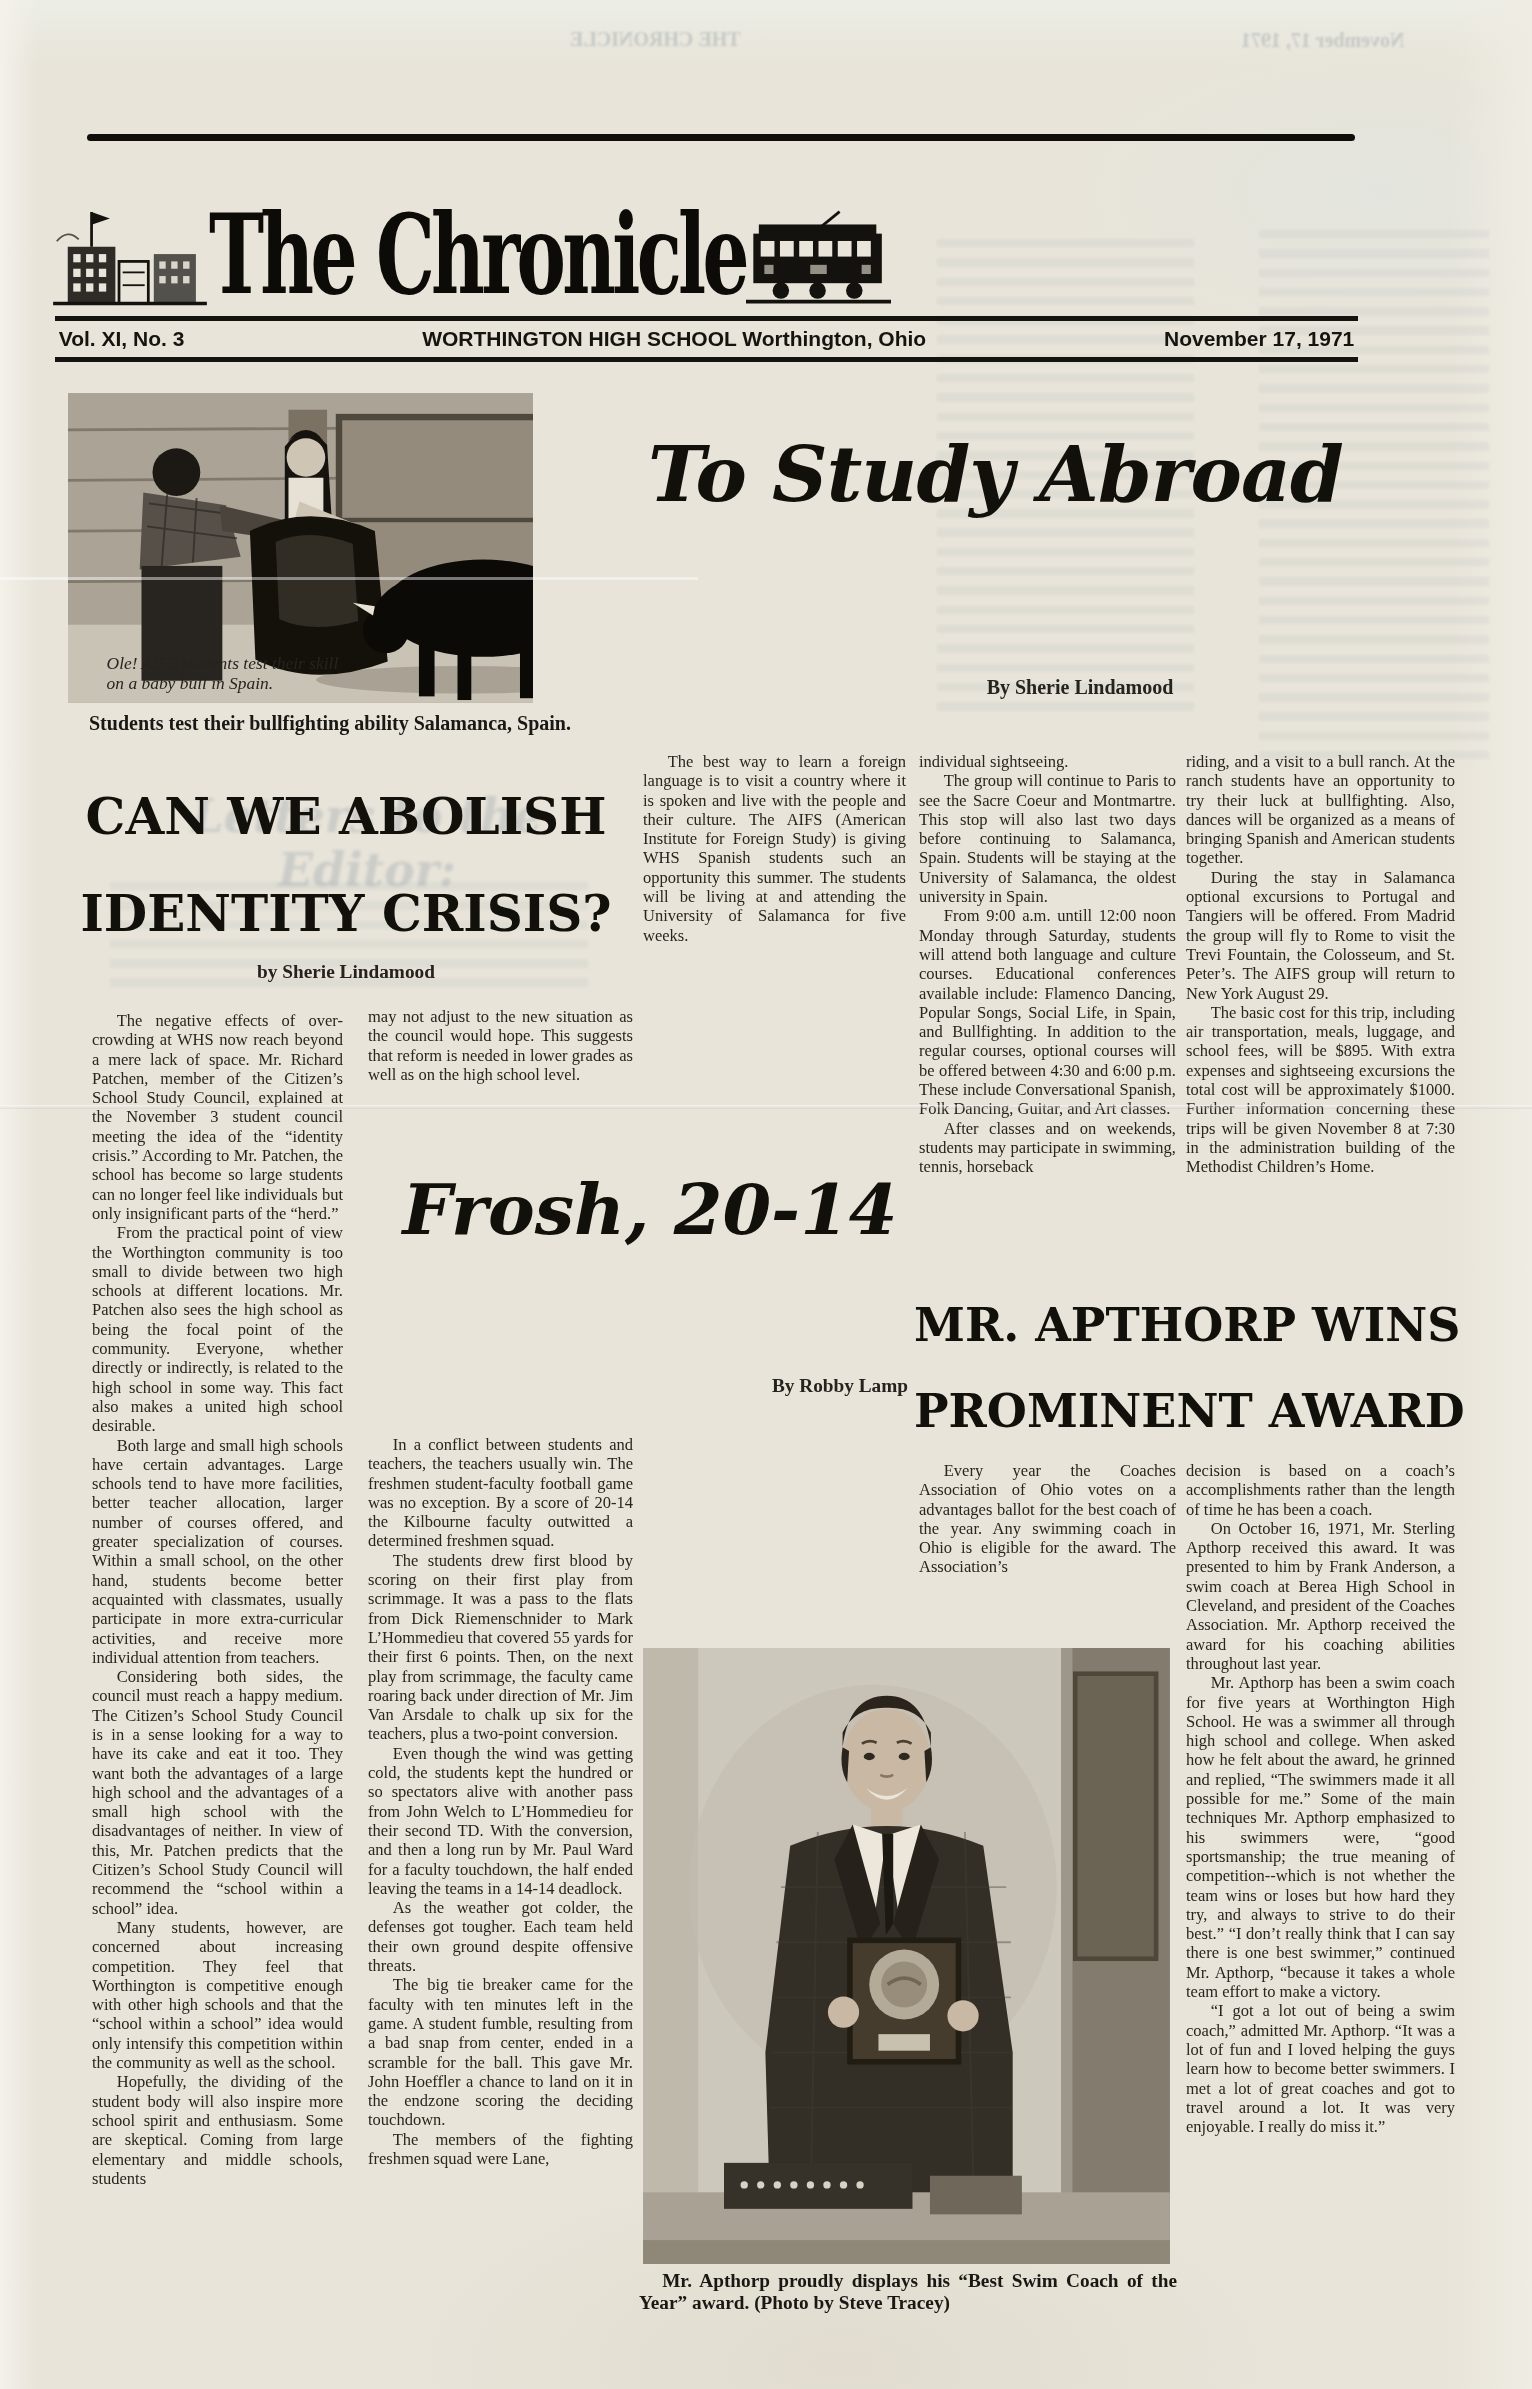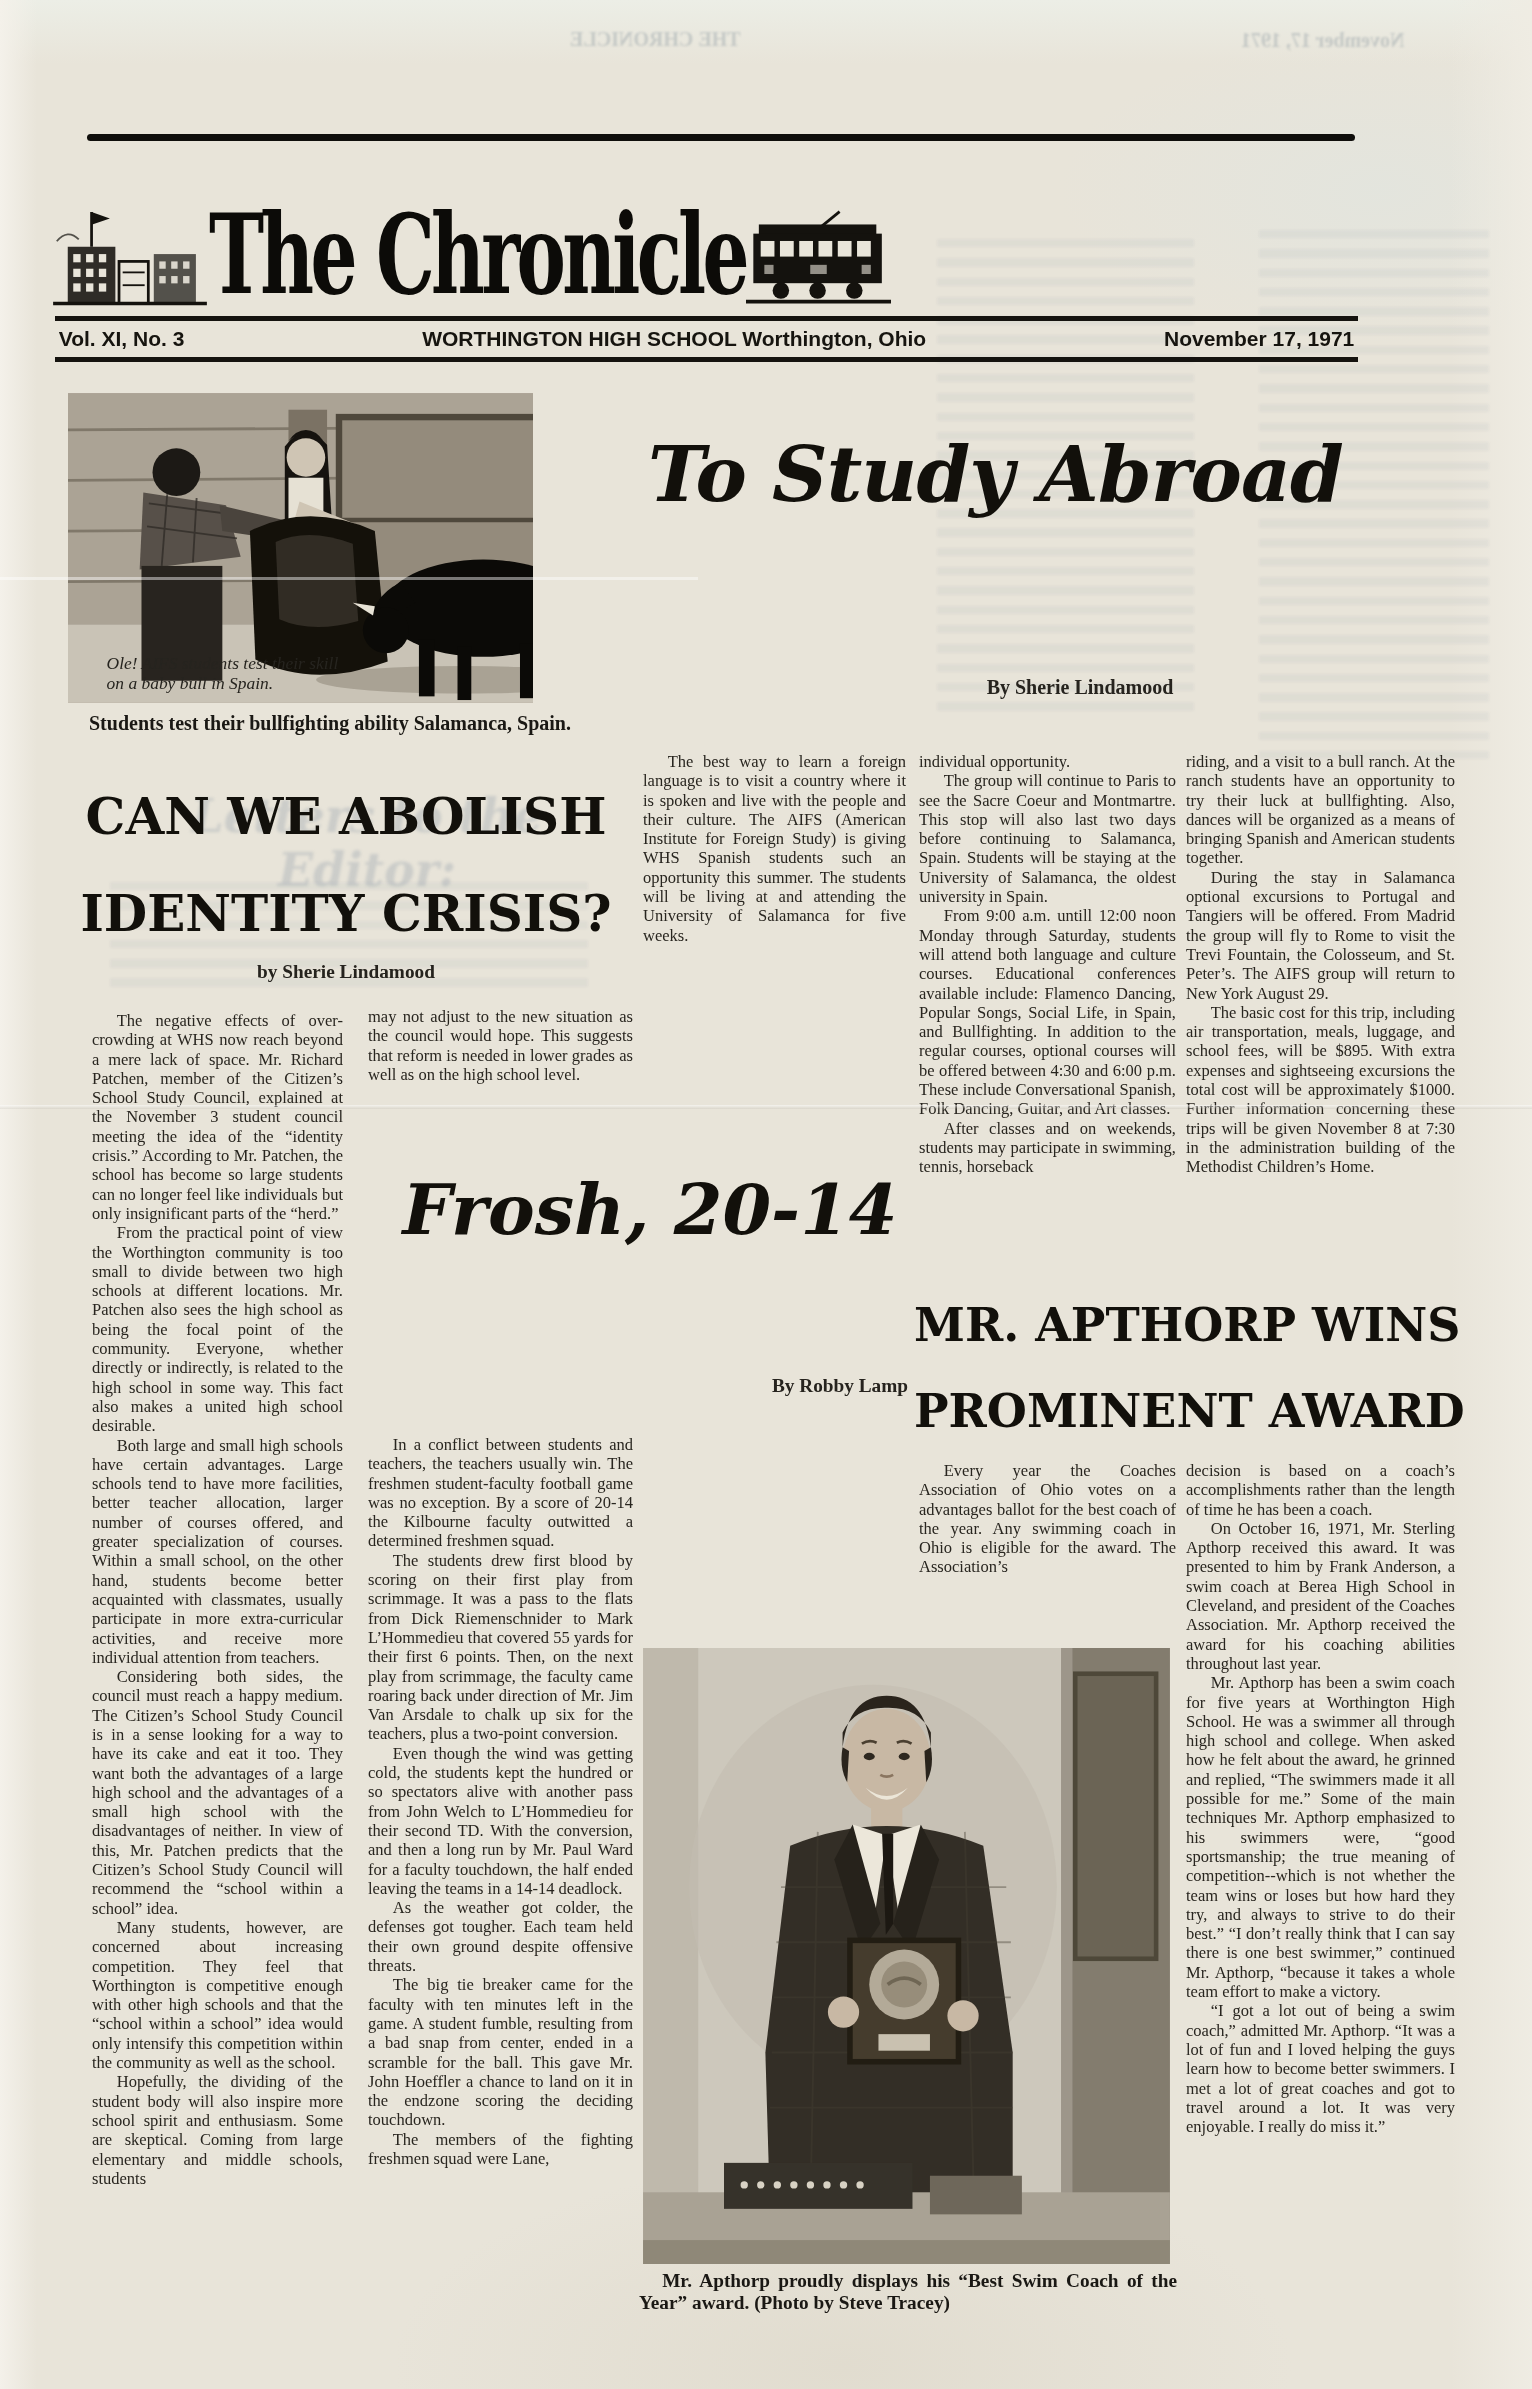--- a/index.html
+++ b/index.html
@@ -210,21 +210,21 @@
   <div class="abs crease2" style="top:577px;"></div>
 
   <div class="abs hl-italic" id="spanish-headline">
     <div class="l2">To Study Abroad</div>
   </div>
   <div class="abs" id="spanish-byline">By Sherie Lindamood</div>
   <div class="abs body-col" style="left:643px;top:752px;width:263px;">
       <p class="para">The best way to learn a foreign language is to visit a country where it is spoken and live with the people and their culture. The AIFS (American Institute for Foreign Study) is giving WHS Spanish students such an opportunity this summer. The students will be living at and attending the University of Salamanca for five weeks.</p>
     </div>
   <div class="abs body-col" style="left:919px;top:752px;width:257px;">
-      <p class="para cont">individual opportunity.</p>
+      <p class="para cont">individual sightseeing.</p>
       <p class="para">The group will continue to Paris to see the Sacre Coeur and Montmartre. This stop will also last two days before continuing to Salamanca, Spain. Students will be staying at the University of Salamanca, the oldest university in Spain.</p>
       <p class="para">From 9:00 a.m. untill 12:00 noon Monday through Saturday, students will attend both language and culture courses. Educational conferences available include: Flamenco Dancing, Popular Songs, Social Life, in Spain, and Bullfighting. In addition to the regular courses, optional courses will be offered between 4:30 and 6:00 p.m. These include Conversational Spanish, Folk Dancing, Guitar, and Art classes.</p>
       <p class="para">After classes and on weekends, students may participate in swimming, tennis, horseback</p>
     </div>
   <div class="abs body-col" style="left:1186px;top:752px;width:269px;">
       <p class="para cont">riding, and a visit to a bull ranch. At the ranch students have an opportunity to try their luck at bullfighting. Also, dances will be organized as a means of bringing Spanish and American students together.</p>
       <p class="para">During the stay in Salamanca optional excursions to Portugal and Tangiers will be offered. From Madrid the group will fly to Rome to visit the Trevi Fountain, the Colosseum, and St. Peter’s. The AIFS group will return to New York August 29.</p>
       <p class="para">The basic cost for this trip, including air transportation, meals, luggage, and school fees, will be $895. With extra expenses and sightseeing excursions the total cost will be approximately $1000. Further information concerning these trips will be given November 8 at 7:30 in the administration building of the Methodist Children’s Home.</p>
     </div>
 

